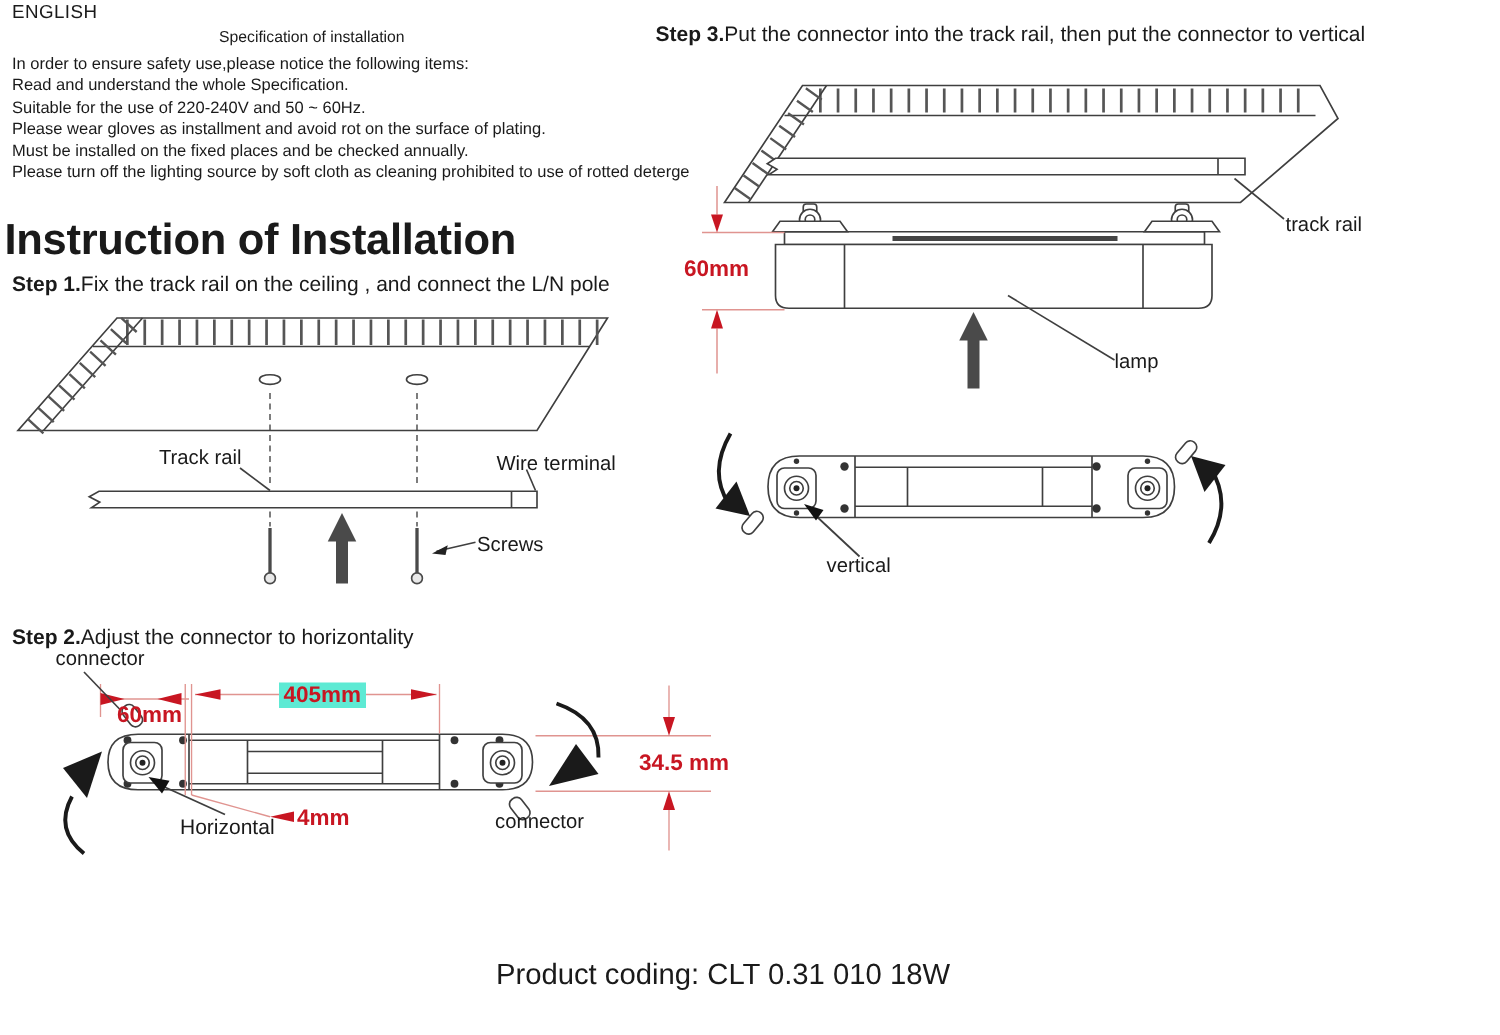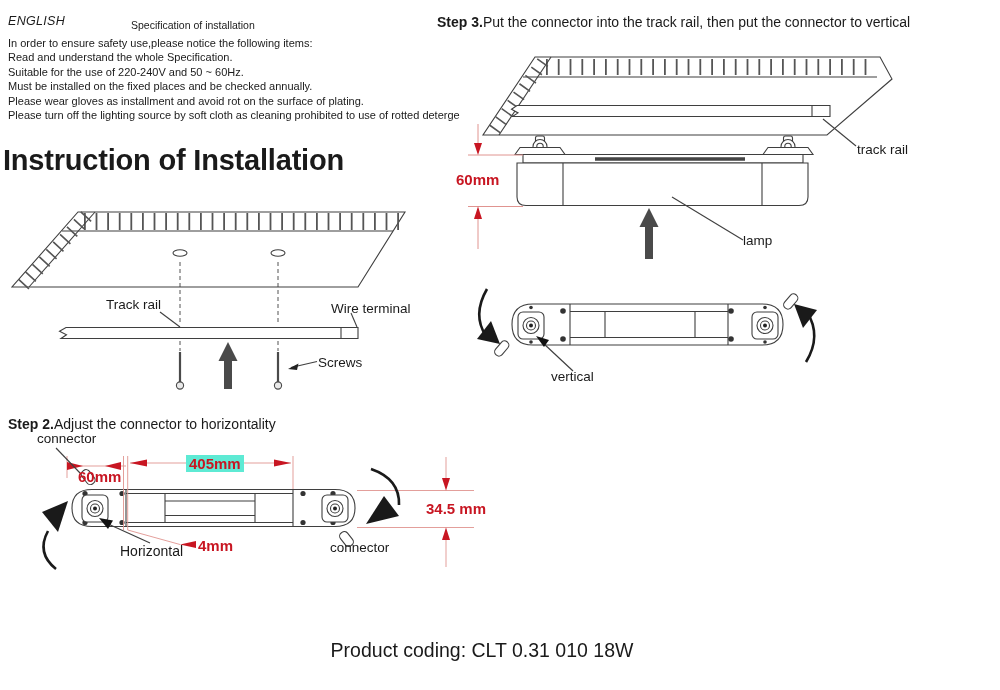--- a/index.html
+++ b/index.html
@@ -1,20 +1,20 @@
 <!DOCTYPE html>
 <html><head>
 <meta charset="utf-8">
 <style>
   html,body{margin:0;padding:0;background:#fff;}
   #canvas{position:relative;width:1000px;height:690px;background:#fff;overflow:hidden;
           font-family:"Liberation Sans", sans-serif;color:#1a1a1a;}
   .abs{position:absolute;white-space:nowrap;}
-  .english{left:8px;top:14px;font-size:12.5px;letter-spacing:.3px;font-style:italic;}
-  .spec-title{left:131px;top:19px;font-size:10.5px;}
+  .english{left:8px;top:1px;font-size:12.5px;letter-spacing:.3px;}
+  .spec-title{left:146px;top:19px;font-size:10.5px;}
   .spec-list{left:8px;top:36px;width:452px;overflow:hidden;font-size:11px;line-height:14.4px;}
   .spec-list div{white-space:nowrap;}
   .heading{left:3px;top:144px;font-size:29px;font-weight:bold;letter-spacing:-.2px;}
   .step-title{font-size:14px;}
   .step-title .sl{font-weight:bold;padding-right:0;}
   .st1{left:8px;top:181px;}
   .st2{left:8px;top:416px;}
   .st3{left:437px;top:14px;}
   .lbl{font-size:13.5px;}
   .dim{font-size:15px;font-weight:bold;color:#c81622;}
@@ -216,27 +216,30 @@
   </g>
 </svg>
 
 <div class="abs english">ENGLISH</div>
 <div class="abs spec-title">Specification of installation</div>
 
 <div class="abs spec-list">
   <div>In order to ensure safety use,please notice the following items:</div>
   <div>Read and understand the whole Specification.</div>
   <div>Suitable for the use of 220-240V and 50 ~ 60Hz.</div>
+  <div>Please wear gloves as installment and avoid rot on the surface of plating.</div>
   <div>Must be installed on the fixed places and be checked annually.</div>
-  <div>Please wear gloves as installment and avoid rot on the surface of plating.</div>
   <div>Please turn off the lighting source by soft cloth as cleaning prohibited to use of rotted detergent.</div>
 </div>
 
 <div class="abs heading">Instruction of Installation</div>
 
+<div class="abs step-title st1">
+  <span class="sl">Step 1.</span><span>Fix the track rail on the ceiling , and connect the L/N pole</span>
+</div>
 <div class="abs lbl" style="left:106px;top:297px;">Track rail</div>
 <div class="abs lbl" style="left:331px;top:301px;">Wire terminal</div>
 <div class="abs lbl" style="left:318px;top:355px;">Screws</div>
 
 <div class="abs step-title st2">
   <span class="sl">Step 2.</span><span>Adjust the connector to horizontality</span>
 </div>
 <div class="abs lbl" style="left:37px;top:431px;">connector</div>
 <div class="abs dim" style="left:78px;top:468px;">60mm</div>
 <div class="abs dim wbg" style="left:186px;top:455px;">405mm</div>

